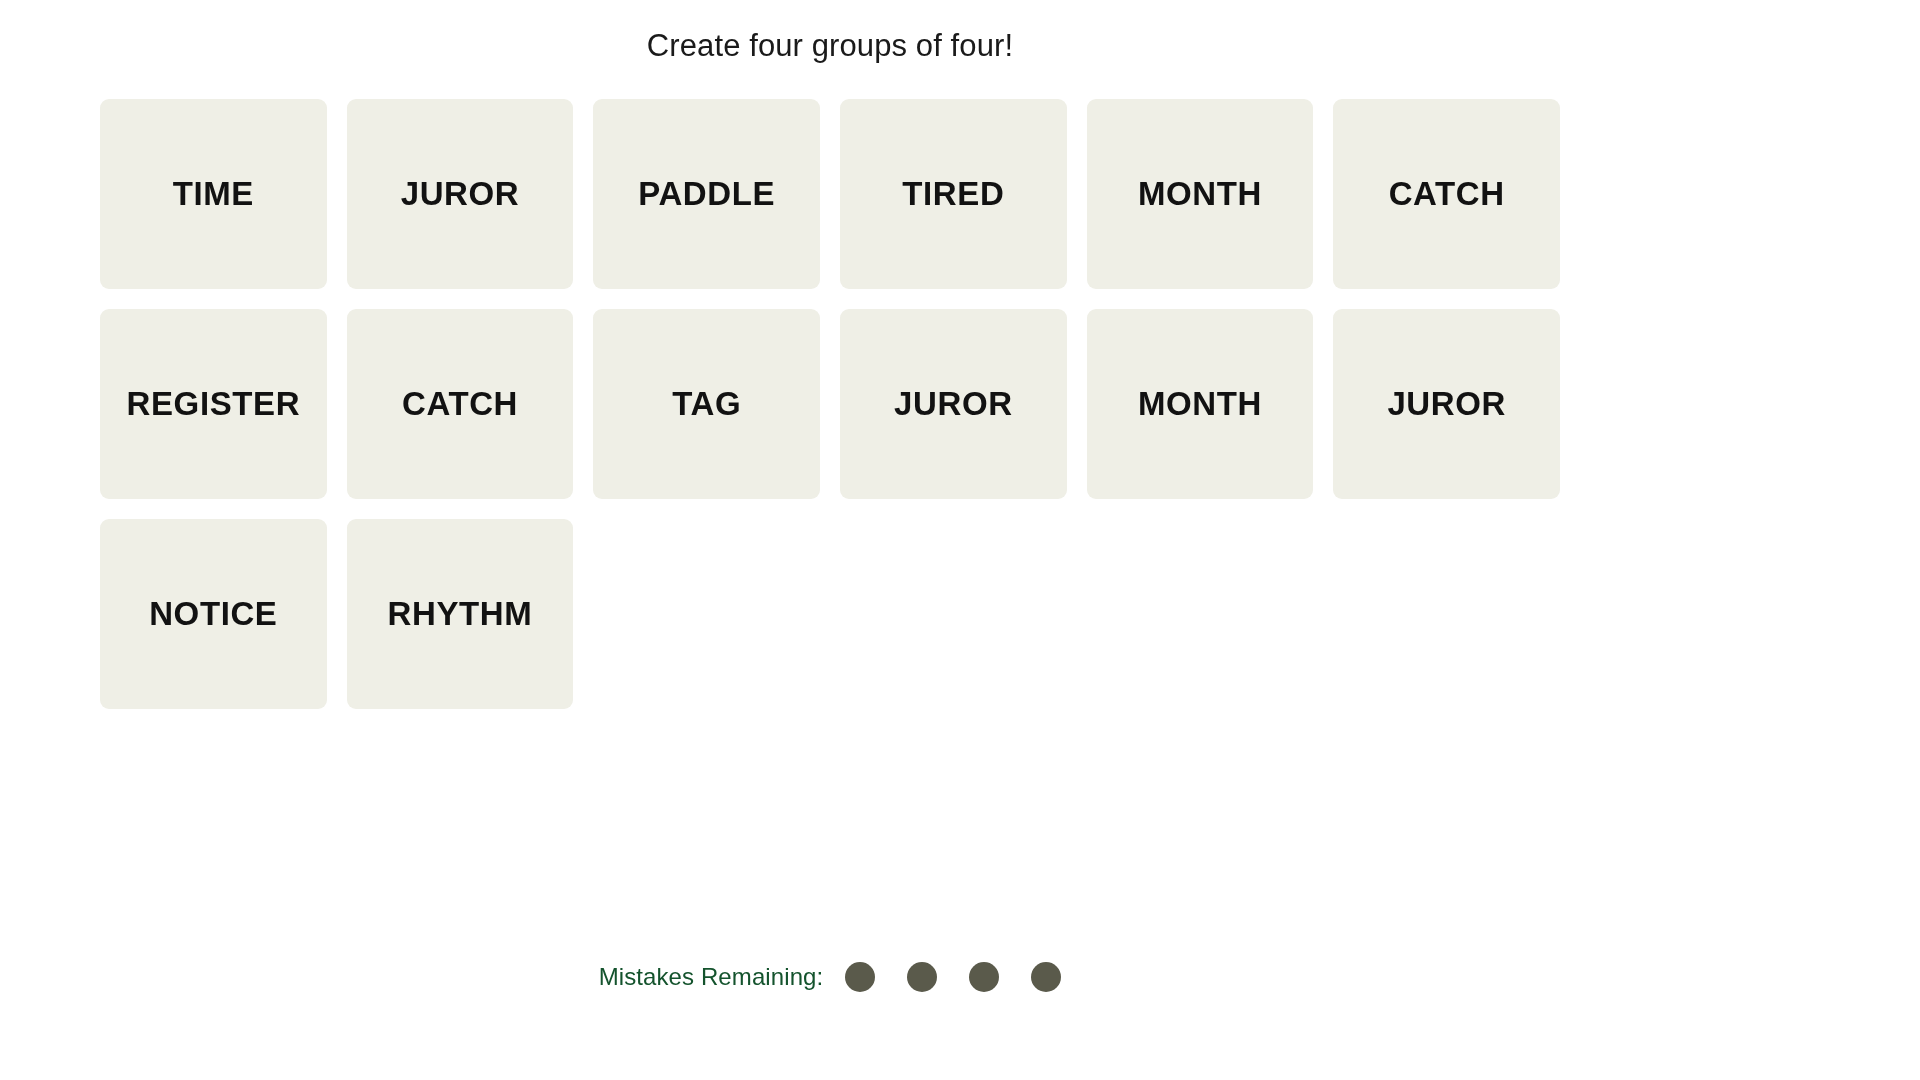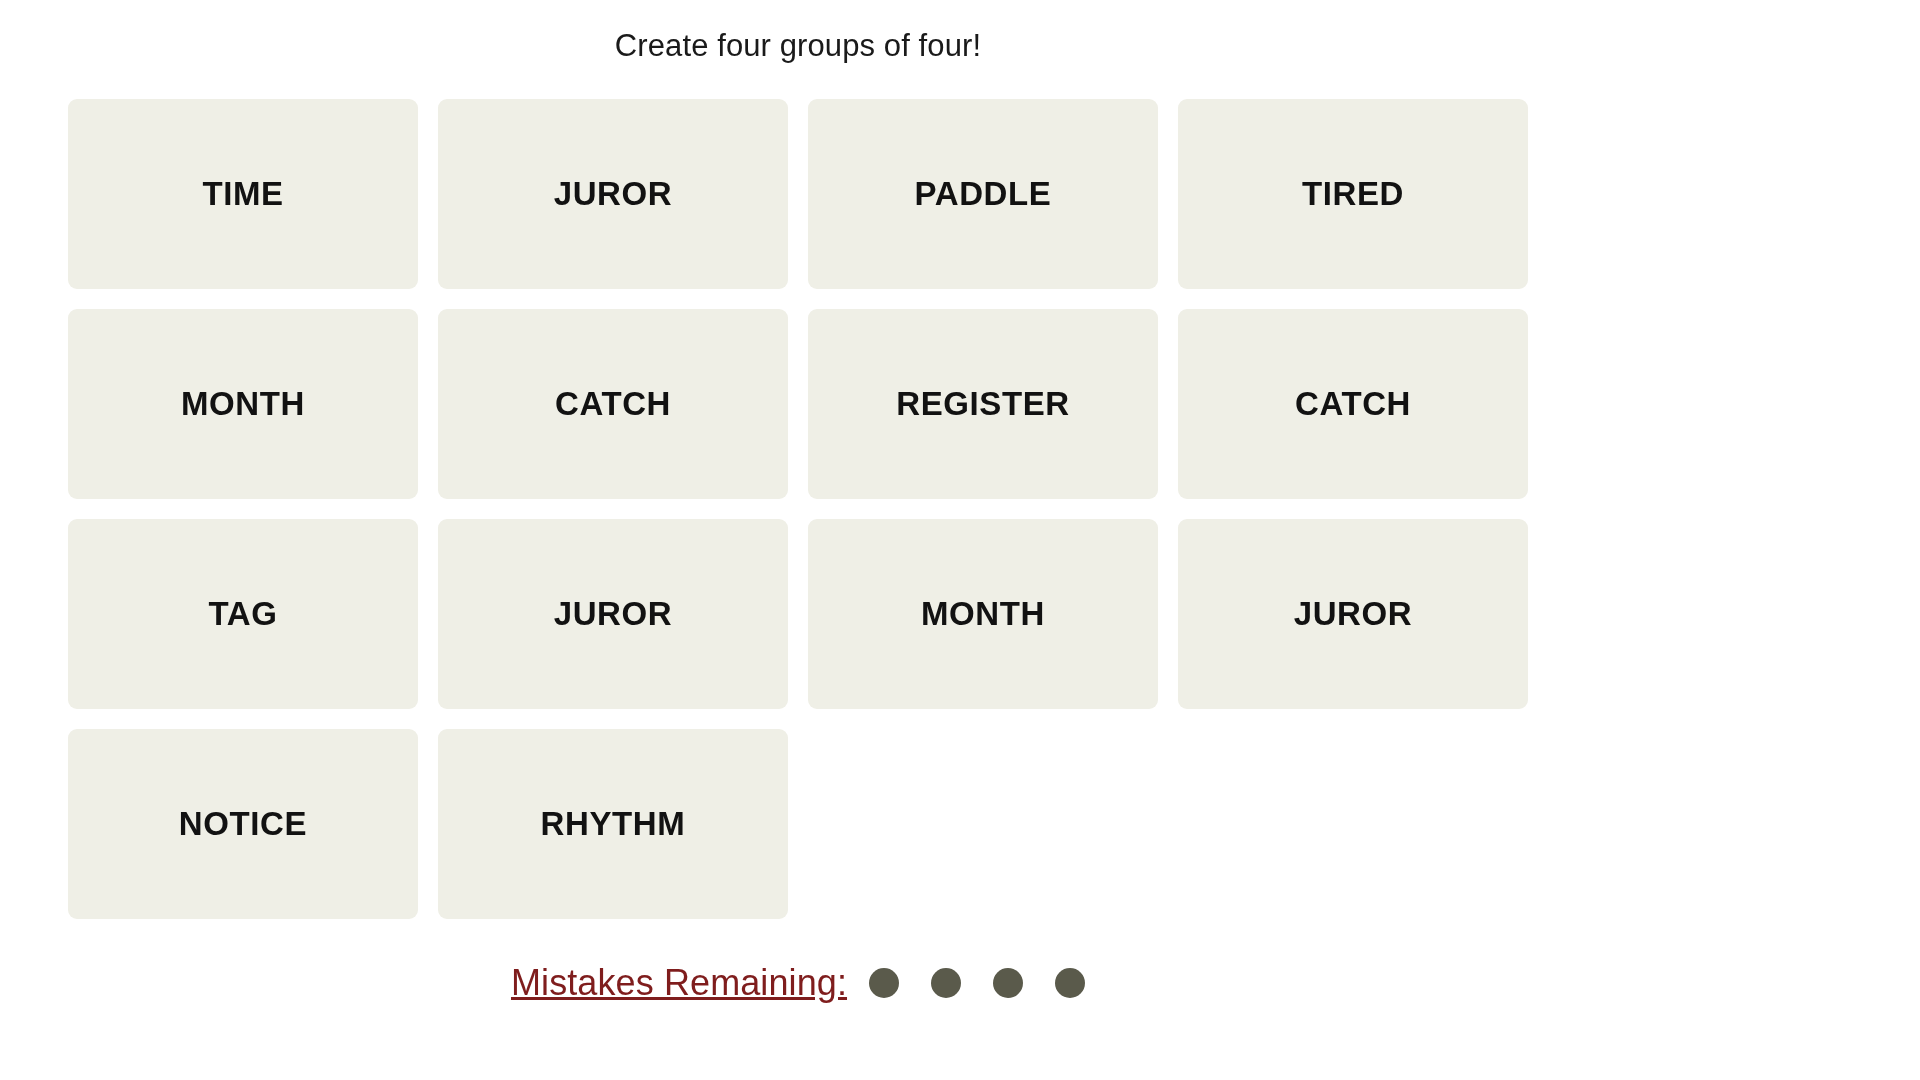--- a/index.html
+++ b/index.html
@@ -13,40 +13,41 @@
   }
 
   #game-root {
     width: 1596px;
     height: 1080px;
     position: relative;
     background: #FFFFFF;
     display: flex;
     flex-direction: column;
     align-items: center;
+    margin-left: 32px;
   }
 
   
   #puzzle-title {
     margin-top: 27px;
     font-size: 31px;
     font-weight: 400;
     color: #1A1A1A;
     letter-spacing: 0.1px;
     line-height: 1.2;
     text-align: center;
     white-space: nowrap;
   }
 
   
   #tile-grid {
     margin-top: 35px;
     width: 1460px;
     display: grid;
-    grid-template-columns: repeat(4, 1fr);
+    grid-template-columns: repeat(6, 1fr);
     grid-template-rows: repeat(4, 190px);
     column-gap: 20px;
     row-gap: 20px;
   }
 
   .tile {
     background: #EFEFE6;
     border-radius: 9px;
     display: flex;
     align-items: center;
@@ -71,26 +72,25 @@
   
   #mistakes-row {
     margin-top: 43px;
     display: flex;
     align-items: center;
     justify-content: center;
     gap: 22px;
   }
 
   #mistakes-label {
-    font-size: 36px;
+    font-size: 24px;
     font-weight: 400;
-    color: #7f1d1d;
+    color: #14532d;
     white-space: nowrap;
     letter-spacing: 0.1px;
-    text-decoration: underline;
   }
 
   #mistakes-dots {
     display: flex;
     align-items: center;
     gap: 32px;
   }
 
   .mistake-dot {
     width: 30px;

